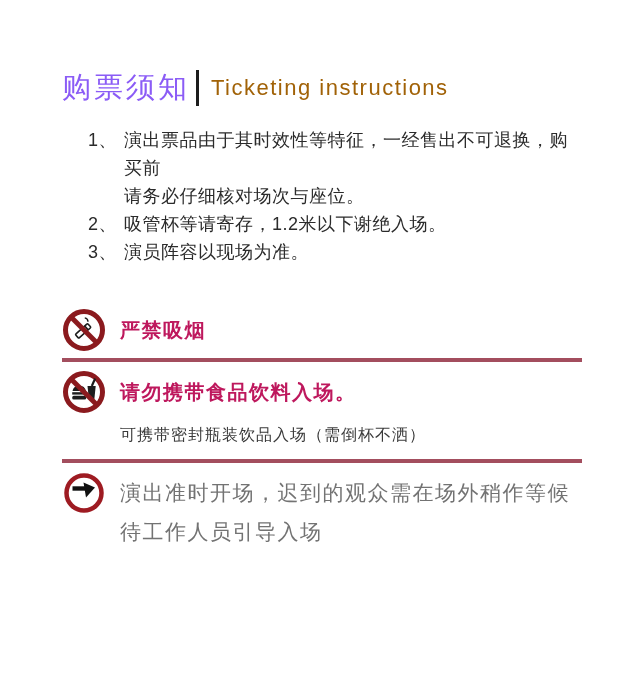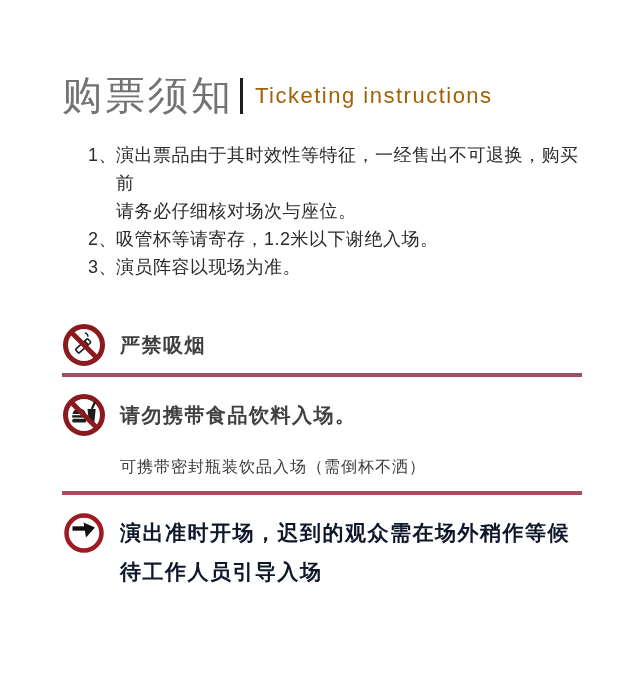--- a/index.html
+++ b/index.html
@@ -5,41 +5,41 @@
   html,body{margin:0;padding:0;}
   body{
     width:640px;height:673px;background:#ffffff;
     font-family:"Liberation Sans","DejaVu Sans",sans-serif;
     color:#1d1d1d;overflow:hidden;
   }
   .page{box-sizing:border-box;width:640px;height:673px;padding:68px 58px 0 62px;}
 
   
   .header{display:flex;align-items:center;}
-  .title-zh{font-size:40px;font-weight:500;letter-spacing:3px;color:#737373;}
+  .title-zh{font-size:29px;font-weight:500;letter-spacing:3px;color:#8b5cf6;}
   .title-divider{width:3px;height:36px;background:#1d1d1d;margin:0 12px 0 6px;}
   .title-en{font-size:22px;font-weight:400;letter-spacing:1.5px;color:#a16207;}
 
   
   .notices{margin:18px 0 0 26px;font-size:18px;line-height:28px;color:#2b2b2b;letter-spacing:0.5px;}
   .notice{display:flex;}
   .notice .marker{flex:none;width:28px;}
-  .notice .lines{flex:1;}
+  .notice .lines{flex:1;margin-left:8px;}
 
   
   .rules{margin-top:36px;}
   .rule{display:flex;align-items:center;padding:6px 0;}
-  .rule.top-align{align-items:flex-start;padding:16px 0 10px;}
+  .rule.top-align{align-items:flex-start;padding:8px 0 10px;}
   .icon-wrap{flex:none;width:44px;height:44px;margin-right:14px;}
   .icon-wrap svg{display:block;}
-  .rule-title{font-size:20px;font-weight:700;letter-spacing:1.5px;color:#404040;}
+  .rule-title{font-size:20px;font-weight:700;letter-spacing:1.5px;color:#be185d;}
   .rule-title-row{min-height:44px;display:flex;align-items:center;}
-  .rule-notes{font-size:16px;color:#3a3a3a;line-height:29px;letter-spacing:1px;margin-top:15px;font-weight:500;}
+  .rule-notes{font-size:16px;color:#3a3a3a;line-height:29px;letter-spacing:1px;margin-top:6px;font-weight:500;}
   .sep{border-bottom:2px solid #a34e5e;}
-  .rule.emphasis .em-line{font-size:21px;font-weight:700;letter-spacing:1.5px;color:#0f172a;line-height:34px;}
+  .rule.emphasis .em-line{font-size:21px;font-weight:400;letter-spacing:1.5px;color:#737373;line-height:34px;}
 </style>
 </head>
 <body>
 
 <div class="page">
 
   <div class="header">
     <span class="title-zh">购票须知</span>
     <span class="title-divider"></span>
     <span class="title-en">Ticketing instructions</span>

